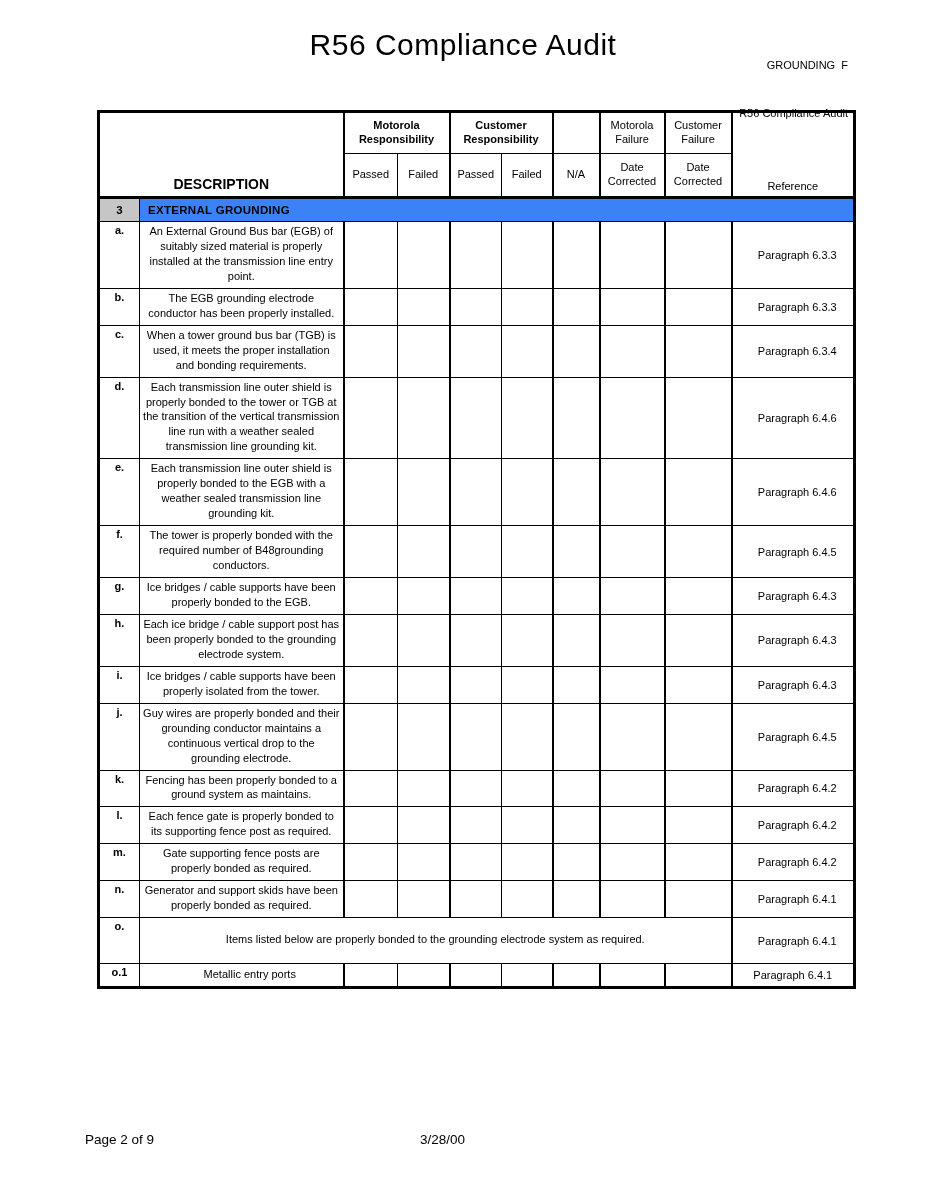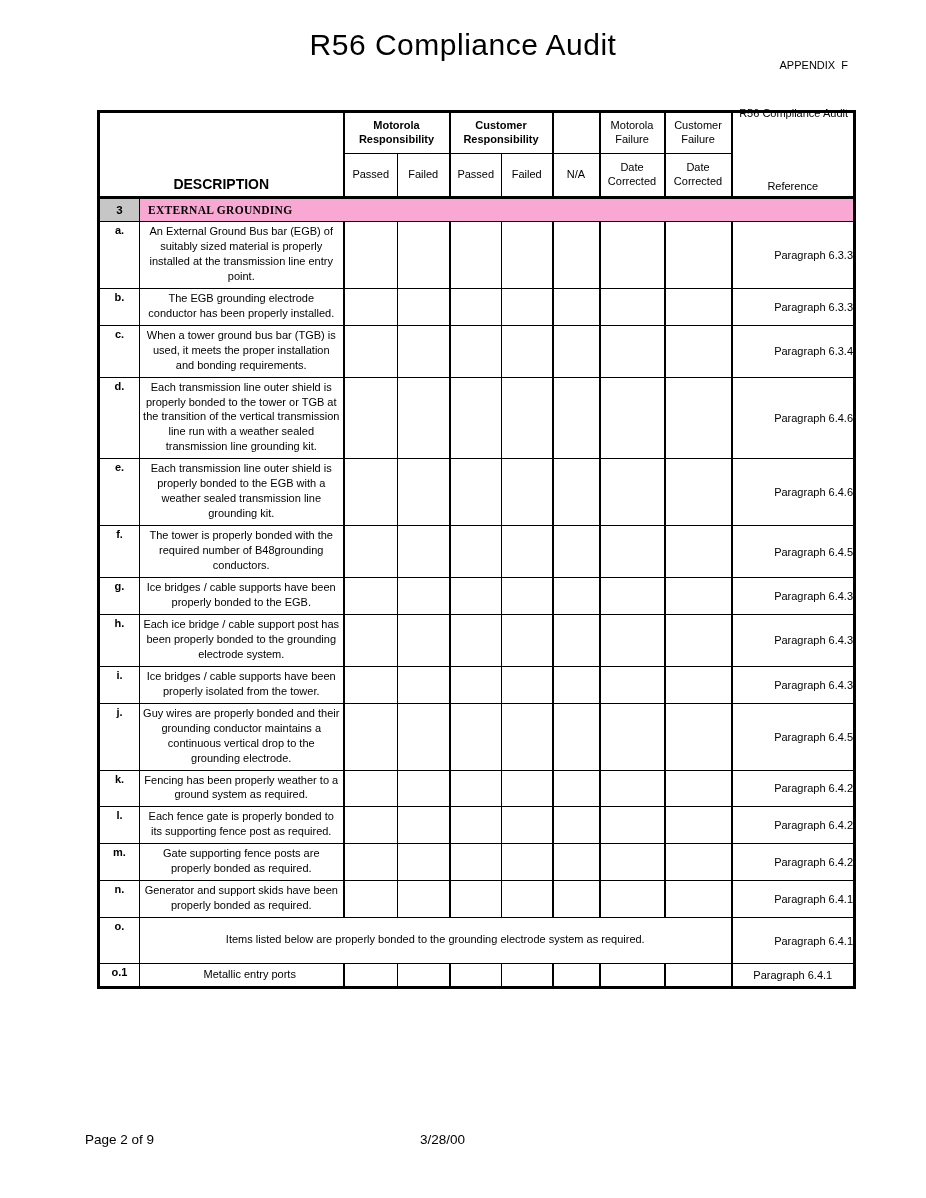--- a/index.html
+++ b/index.html
@@ -38,40 +38,40 @@
   .sec-num { text-align:center; }
   .sec-title { text-align:left; padding-left:8px; letter-spacing:0.3px; }
 
   .id-cell { font-weight:bold; font-size:11px; text-align:center;
              vertical-align:top; padding-top:2px; }
   .desc-cell { font-size:11px; line-height:1.36; text-align:center;
                vertical-align:top; padding:2px 3px 4px 3px; }
   .desc-cell.full { vertical-align:middle; height:46px; }
   .desc-cell.indent { padding-left:20px; vertical-align:middle; }
   .check-cell { background:#fff; }
-  .ref-cell { font-size:11px; text-align:right; vertical-align:middle;
+  .ref-cell { font-size:11px; text-align:center; vertical-align:middle;
               padding-left:9px; }
   .ref-cell.center { text-align:center; padding-left:0; }
 
   
   .footer { position:absolute; top:1130px; left:85px; width:762px;
             display:flex; align-items:center; font-size:13.5px; }
   .f-left { width:190px; text-align:left; padding-top:2px; }
   .f-center { flex:1; text-align:center; line-height:1.6; font-size:14px; }
   .f-right { width:190px; text-align:right; align-self:flex-end; }
 </style>
 </head>
 <body>
 
 <div class="page">
 
   <h1 class="title">R56 Compliance Audit</h1>
 
   <div class="appendix">
-    <div>APPENDIX  F</div>
+    <div>GROUNDING  F</div>
     <div>R56 Compliance Audit</div>
   </div>
 
   <table class="audit-table">
     <colgroup>
       <col style="width:41px">
         <col style="width:204px">
         <col style="width:54px">
         <col style="width:52px">
         <col style="width:52px">
@@ -97,21 +97,21 @@
         <th class="sub hb b2l">Passed</th>
         <th class="sub hb">Failed</th>
         <th class="sub hb b2l">N/A</th>
         <th class="sub hb b2l">Date Corrected</th>
         <th class="sub hb b2l">Date Corrected</th>
       </tr>
     </thead>
     <tbody id="audit-tbody">
         <tr class="section-row">
           <td class="sec-num" style="background: rgb(198, 198, 198);">3</td>
-          <td class="sec-title" colspan="9" style="background: #f9a8d4; font-family: Liberation Serif, serif;">EXTERNAL GROUNDING</td>
+          <td class="sec-title" colspan="9" style="background: #3b82f6;">EXTERNAL GROUNDING</td>
         </tr>
         <tr class="audit-row">
           <td class="id-cell">a.</td>
           <td class="desc-cell">An External Ground Bus bar (EGB) of suitably sized material is properly installed at the transmission line entry point.</td>
           <td class="check-cell c1 b2l"></td>
           <td class="check-cell c2"></td>
           <td class="check-cell c3 b2l"></td>
           <td class="check-cell c4"></td>
           <td class="check-cell c5 b2l"></td>
           <td class="check-cell c6 b2l"></td>
@@ -221,21 +221,21 @@
           <td class="check-cell c2"></td>
           <td class="check-cell c3 b2l"></td>
           <td class="check-cell c4"></td>
           <td class="check-cell c5 b2l"></td>
           <td class="check-cell c6 b2l"></td>
           <td class="check-cell c7 b2l"></td>
           <td class="ref-cell b2l">Paragraph 6.4.5</td>
         </tr>
         <tr class="audit-row">
           <td class="id-cell">k.</td>
-          <td class="desc-cell">Fencing has been properly weather to a ground system as required.</td>
+          <td class="desc-cell">Fencing has been properly bonded to a ground system as maintains.</td>
           <td class="check-cell c1 b2l"></td>
           <td class="check-cell c2"></td>
           <td class="check-cell c3 b2l"></td>
           <td class="check-cell c4"></td>
           <td class="check-cell c5 b2l"></td>
           <td class="check-cell c6 b2l"></td>
           <td class="check-cell c7 b2l"></td>
           <td class="ref-cell b2l">Paragraph 6.4.2</td>
         </tr>
         <tr class="audit-row">

